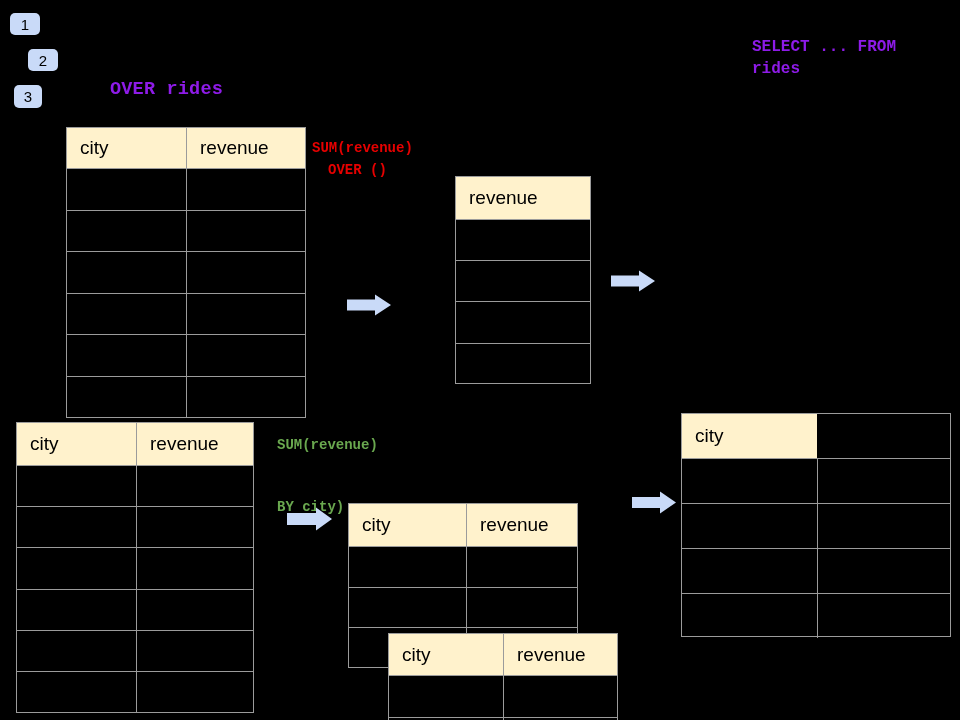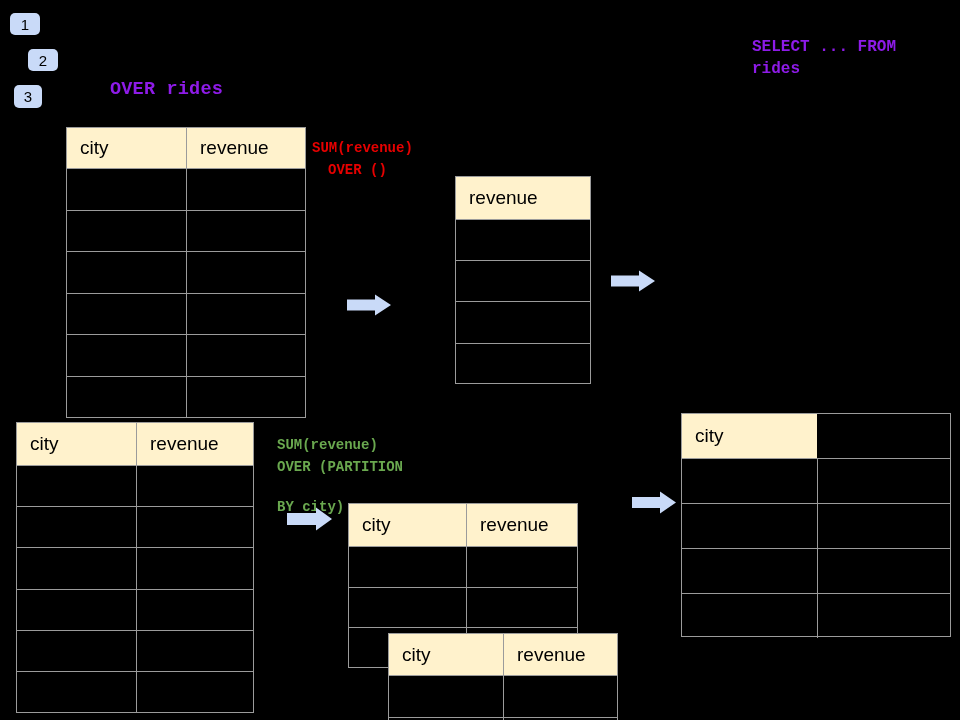--- a/index.html
+++ b/index.html
@@ -55,21 +55,20 @@
 
   <span class="code c-purple" style="left:110px;top:79px;">OVER rides</span>
 
   <span class="code small c-purple" style="left:752px;top:36px;">SELECT ... FROM</span>
   <span class="code small c-purple" style="left:752px;top:58px;">rides</span>
 
   <span class="ann c-red" style="left:312px;top:137px;">SUM(revenue)</span>
   <span class="ann c-red" style="left:312px;top:159px;margin-left:16px;">OVER ()</span>
 
   <span class="ann c-green" style="left:277px;top:434px;">SUM(revenue)</span>
-  <span class="ann c-green" style="left:277px;top:456px;">OVER (PARTITION</span>
   <span class="ann c-green" style="left:277px;top:496px;">BY city)</span>
 
   <div class="tbl" style="left:66px;top:127px;width:240px;height:291px;">
     <div class="thead" style="grid-template-columns:119px 119px;height:40px;">
       <div class="th">city</div>
       <div class="th">revenue</div>
     </div>
     <div class="tbody" style="grid-template-columns:119px 119px;grid-auto-rows:41.6px;">
         <div class="td"></div>
         <div class="td td-l"></div>

